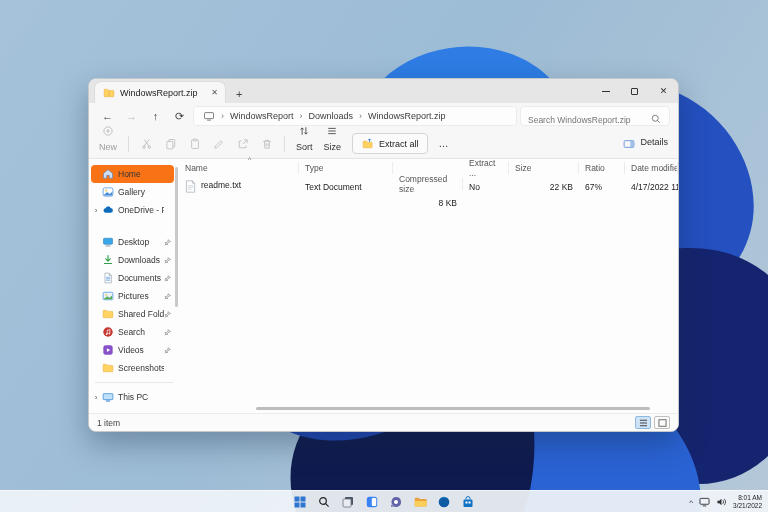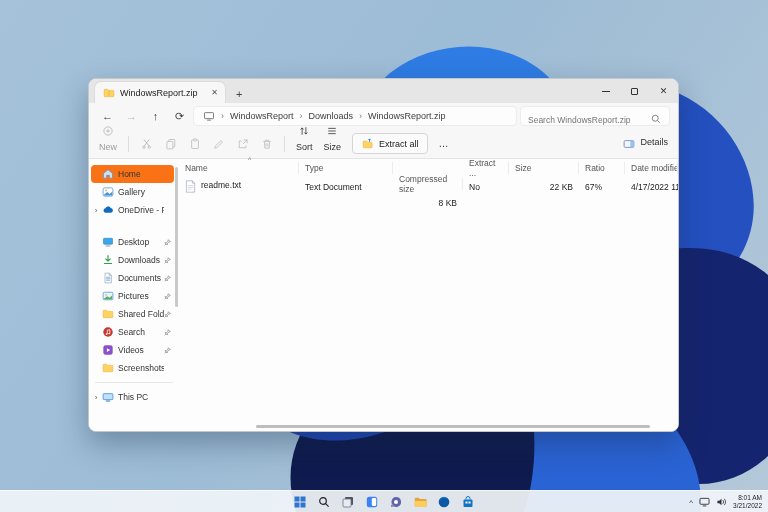--- a/index.html
+++ b/index.html
@@ -454,20 +454,35 @@
           <div class="cell c-comp num">8 KB</div>
           <div class="cell c-pass">No</div>
           <div class="cell c-size num">22 KB</div>
           <div class="cell c-ratio">67%</div>
           <div class="cell c-date">4/17/2022 11:1</div>
         </div>
         <div class="hscroll"></div>
       </div>
     </div>
 
+    <div class="statusbar">
+      <span>1 item</span>
+      <div class="view-toggles">
+        <div class="vt selected">
+          <svg width="9" height="8" viewBox="0 0 10 9">
+              <path d="M1 1.5 H9 M1 4.5 H9 M1 7.5 H9" stroke="#444" stroke-width="1.2"></path>
+            </svg>
+        </div>
+        <div class="vt plain">
+          <svg width="9" height="8" viewBox="0 0 10 9">
+              <rect x="1" y="0.8" width="8" height="7.4" fill="none" stroke="#777" stroke-width="1.2"></rect>
+            </svg>
+        </div>
+      </div>
+    </div>
   </div>
 
   <div class="taskbar">
     <div class="tk-btn">
       <svg width="12" height="12" viewBox="0 0 12 12">
           <rect x="0.5" y="0.5" width="5" height="5" fill="#2e77d0"></rect>
           <rect x="6.5" y="0.5" width="5" height="5" fill="#2e77d0"></rect>
           <rect x="0.5" y="6.5" width="5" height="5" fill="#2e77d0"></rect>
           <rect x="6.5" y="6.5" width="5" height="5" fill="#2e77d0"></rect>
         </svg>

